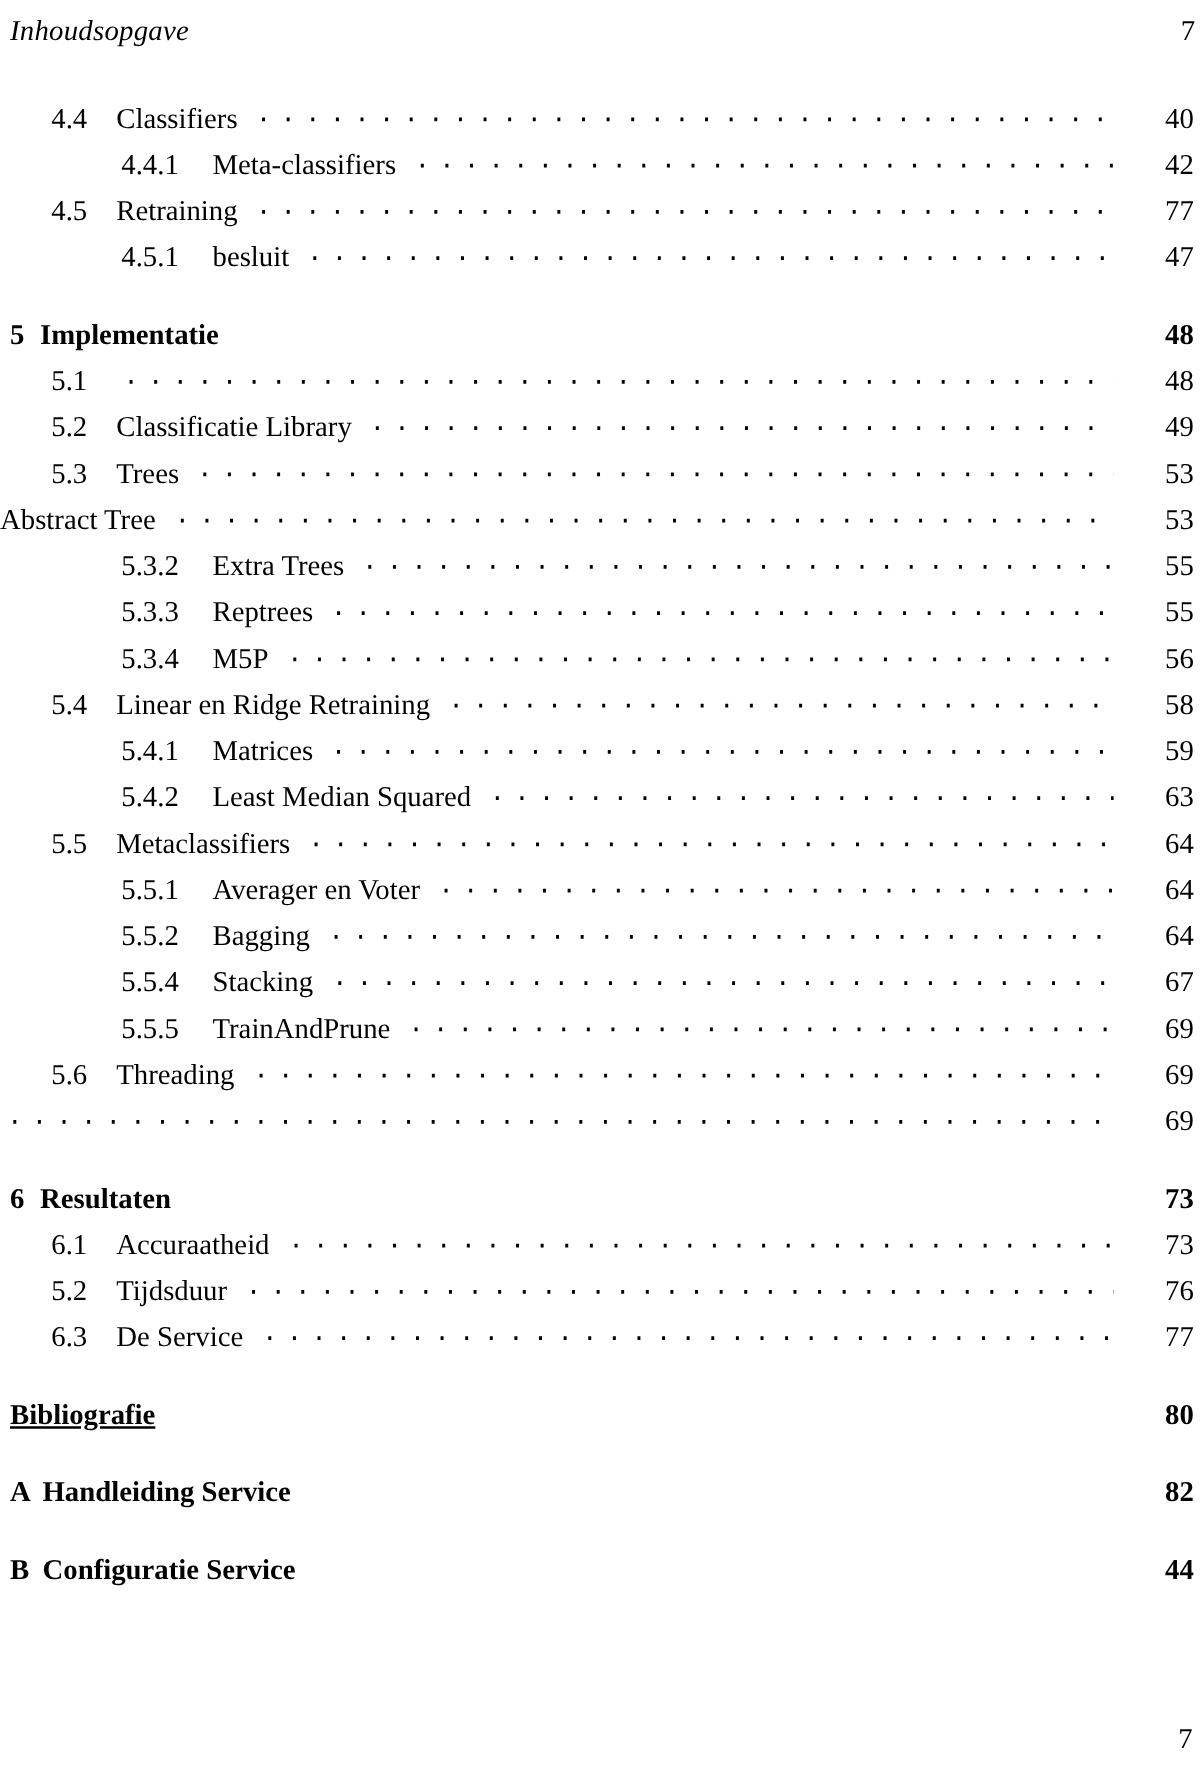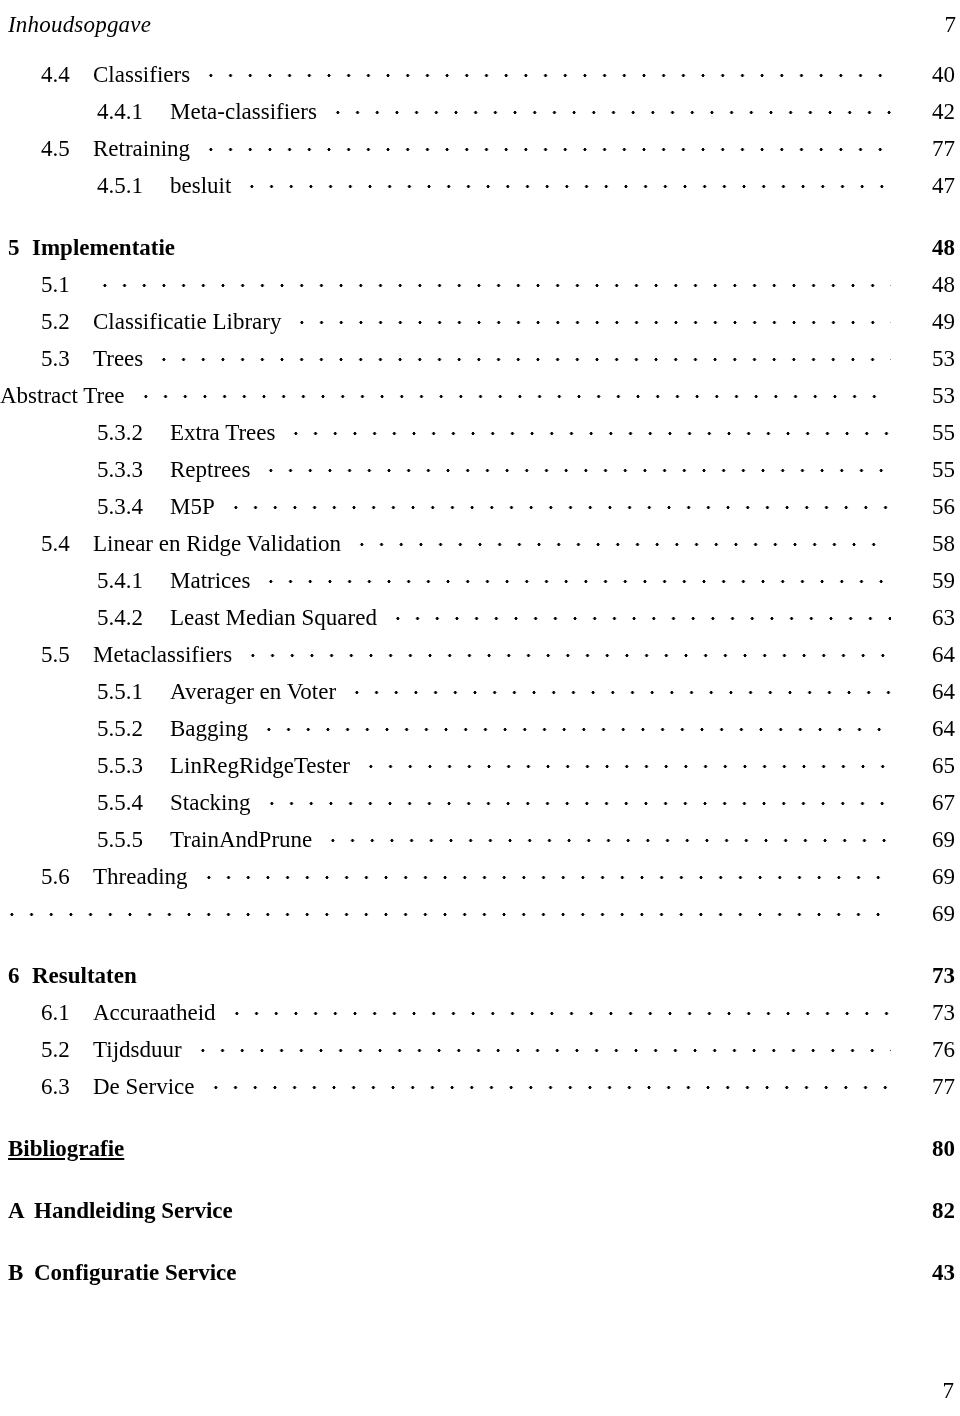--- a/index.html
+++ b/index.html
@@ -40,21 +40,21 @@
     font-size: 23px;
     letter-spacing: 0.2px;
   }
   .running-head-page {
     font-size: 23px;
   }
 
   
   .toc {
     position: absolute;
-    top: 56px;
+    top: 76px;
     left: 0;
     width: 960px;
   }
 
   .toc-row {
     display: flex;
     align-items: baseline;
     height: 37px;
     font-size: 23px;
     line-height: 37px;
@@ -239,21 +239,21 @@
         <span class="pageno">55</span>
       </div>
       <div class="toc-row lvl-subsection">
         <span class="num">5.3.4</span>
         <span class="title">M5P</span>
         <span class="leader"></span>
         <span class="pageno">56</span>
       </div>
       <div class="toc-row lvl-section">
         <span class="num">5.4</span>
-        <span class="title">Linear en Ridge Validation</span>
+        <span class="title">Linear en Ridge Retraining</span>
         <span class="leader"></span>
         <span class="pageno">58</span>
       </div>
       <div class="toc-row lvl-subsection">
         <span class="num">5.4.1</span>
         <span class="title">Matrices</span>
         <span class="leader"></span>
         <span class="pageno">59</span>
       </div>
       <div class="toc-row lvl-subsection">
@@ -272,26 +272,20 @@
         <span class="num">5.5.1</span>
         <span class="title">Averager en Voter</span>
         <span class="leader"></span>
         <span class="pageno">64</span>
       </div>
       <div class="toc-row lvl-subsection">
         <span class="num">5.5.2</span>
         <span class="title">Bagging</span>
         <span class="leader"></span>
         <span class="pageno">64</span>
-      </div>
-      <div class="toc-row lvl-subsection">
-        <span class="num">5.5.3</span>
-        <span class="title">LinRegRidgeTester</span>
-        <span class="leader"></span>
-        <span class="pageno">65</span>
       </div>
       <div class="toc-row lvl-subsection">
         <span class="num">5.5.4</span>
         <span class="title">Stacking</span>
         <span class="leader"></span>
         <span class="pageno">67</span>
       </div>
       <div class="toc-row lvl-subsection">
         <span class="num">5.5.5</span>
         <span class="title">TrainAndPrune</span>
@@ -341,21 +335,21 @@
       <div class="toc-row lvl-appendix no-leader">
         <span class="num">A</span>
         <span class="title">Handleiding Service</span>
         <span class="leader"></span>
         <span class="pageno">82</span>
       </div>
       <div class="toc-row lvl-appendix no-leader">
         <span class="num">B</span>
         <span class="title">Configuratie Service</span>
         <span class="leader"></span>
-        <span class="pageno">43</span>
+        <span class="pageno">44</span>
       </div>
     </div>
 
   <div class="footer">
     <div class="footer-page">7</div>
   </div>
 
 </div>
 
 </body></html>

